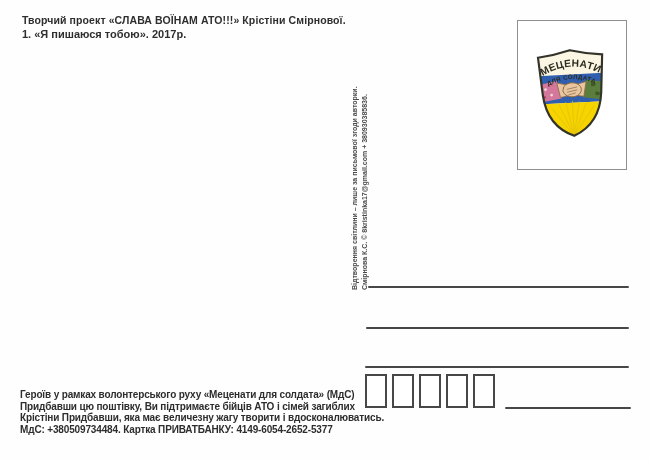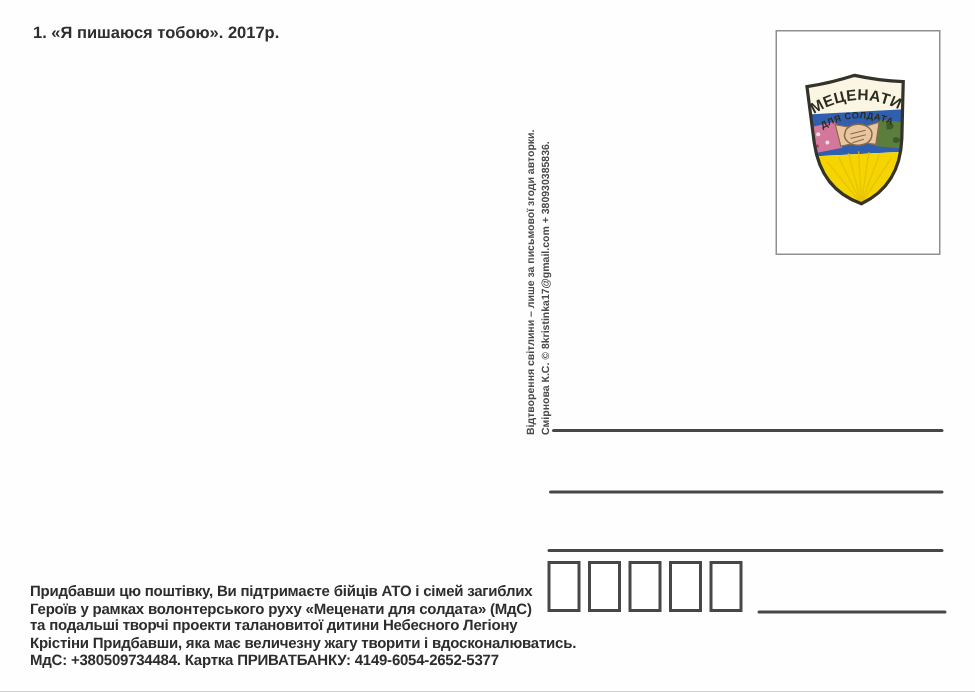--- a/index.html
+++ b/index.html
@@ -39,20 +39,21 @@
     font-size:10px;font-weight:600;line-height:11.6px;letter-spacing:-.15px;color:#2d2d2d;
   }
   .support-note div{white-space:nowrap;}
 </style>
 </head>
 <body>
 
 <div class="postcard">
 
   <div class="title-block">
+    <div class="title-line1">Творчий проект «СЛАВА ВОЇНАМ АТО!!!» Крістіни Смірнової.</div>
     <div class="title-line2">1. «Я пишаюся тобою». 2017р.</div>
   </div>
 
   <div class="photo-credit">
     <div>Відтворення світлини – лише за письмової згоди авторки.</div>
     <div>Смірнова К.С. © 8kristinka17@gmail.com + 380930385836.</div>
   </div>
 
   <div class="stamp-box">
     <svg width="74" height="94" viewBox="0 0 76 96">
@@ -102,20 +103,19 @@
   <div class="postal-boxes">
     <div class="postal-box"></div>
     <div class="postal-box"></div>
     <div class="postal-box"></div>
     <div class="postal-box"></div>
     <div class="postal-box"></div>
   </div>
   <div class="hline hline-short"></div>
 
   <div class="support-note">
+    <div>Героїв у рамках волонтерського руху «Меценати для солдата» (МдС)</div>
     <div>Придбавши цю поштівку, Ви підтримаєте бійців АТО і сімей загиблих</div>
-    <div>Героїв у рамках волонтерського руху «Меценати для солдата» (МдС)</div>
-    <div>та подальші творчі проекти талановитої дитини Небесного Легіону</div>
     <div>Крістіни Придбавши, яка має величезну жагу творити і вдосконалюватись.</div>
     <div>МдС: +380509734484. Картка ПРИВАТБАНКУ: 4149-6054-2652-5377</div>
   </div>
 
 </div>
 
 </body></html>

